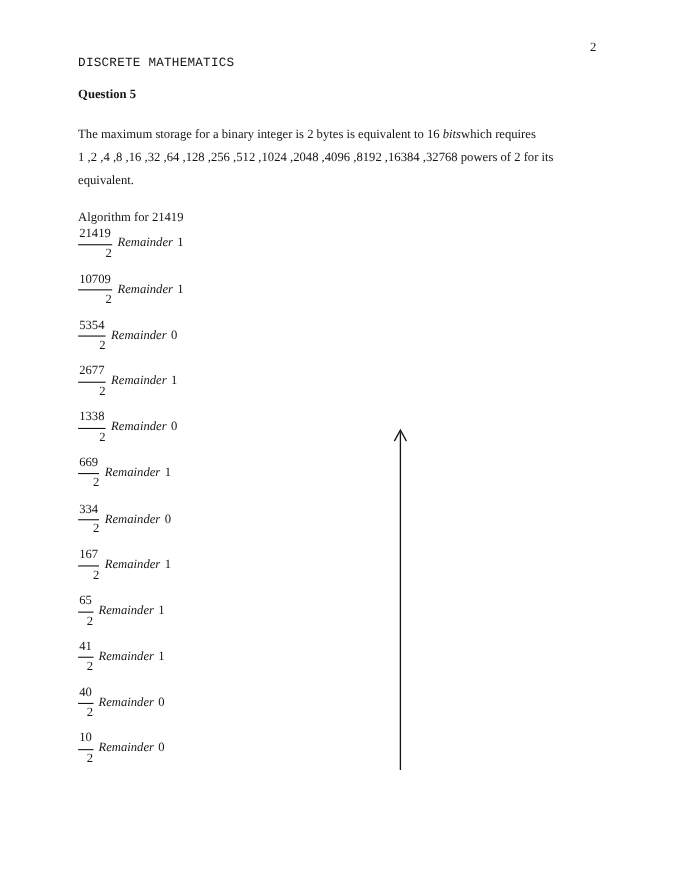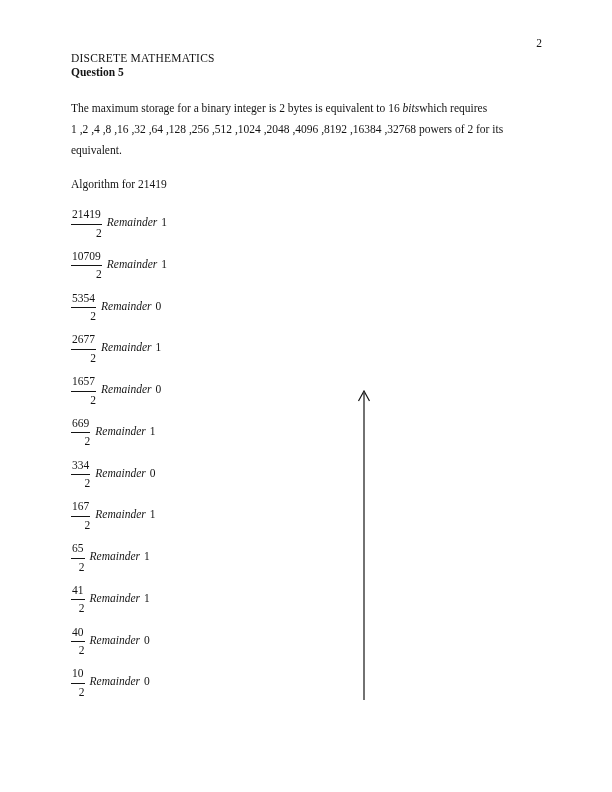--- a/index.html
+++ b/index.html
@@ -25,39 +25,41 @@
     position: relative;
     padding: 51px 72px 0 71px;
   }
   .page-number {
     position: absolute;
     top: 36px;
     right: 70px;
     font-size: 11.5px;
   }
   .doc-header {
+    margin-bottom: 14px;
     letter-spacing: 0.2px;
+    font-family: Liberation Mono, monospace;
   }
   .question-title {
     font-weight: bold;
     margin-bottom: 18px;
   }
   .para { margin-bottom: 16px; }
   .para .line {
     line-height: 21px;
     white-space: nowrap;
   }
   .italic { font-style: italic; }
   .convert-line {
     margin-bottom: 16px;
     padding-left: 3px;
     white-space: nowrap;
   }
   .math { letter-spacing: 0.3px; }
-  .algorithm-line { margin-bottom: 16px; }
+  .algorithm-line { }
   .division-list { }
   .step {
     margin-bottom: 9px;
     white-space: nowrap;
   }
   .fraction {
     display: inline-block;
     text-align: right;
     vertical-align: middle;
   }
@@ -130,21 +132,21 @@
 
         <div class="step">
           <span class="fraction">
             <span class="num">2677</span>
             <span class="den">2</span>
           </span><span class="rem-label">Remainder</span><span class="rem-value">1</span>
         </div>
 
         <div class="step">
           <span class="fraction">
-            <span class="num">1657</span>
+            <span class="num">1338</span>
             <span class="den">2</span>
           </span><span class="rem-label">Remainder</span><span class="rem-value">0</span>
         </div>
 
         <div class="step">
           <span class="fraction">
             <span class="num">669</span>
             <span class="den">2</span>
           </span><span class="rem-label">Remainder</span><span class="rem-value">1</span>
         </div>

